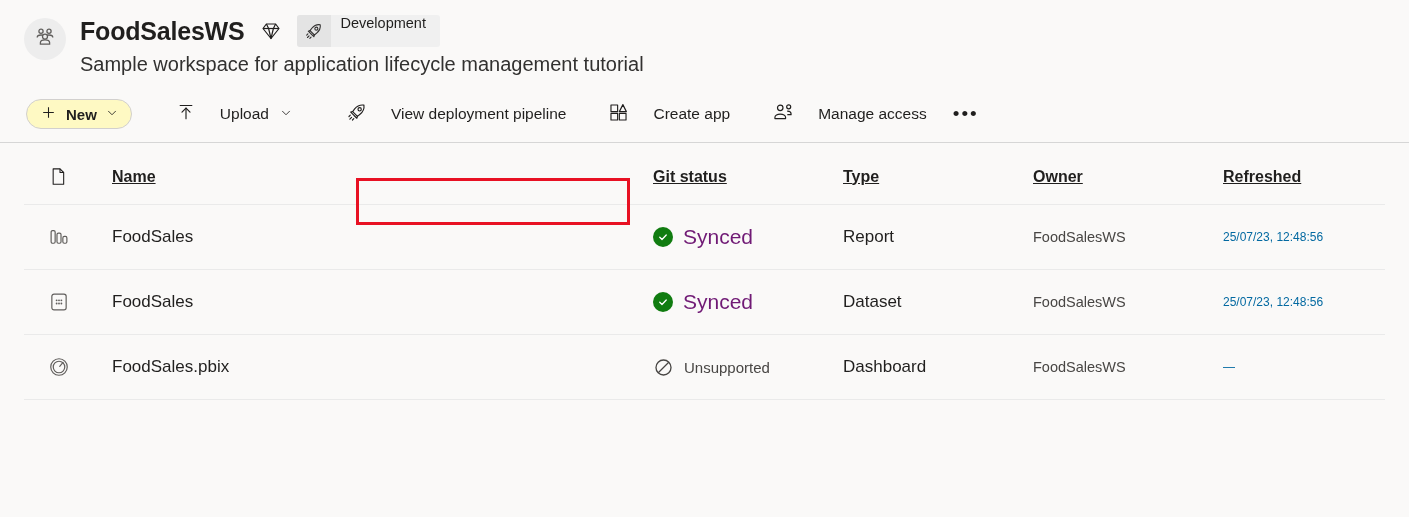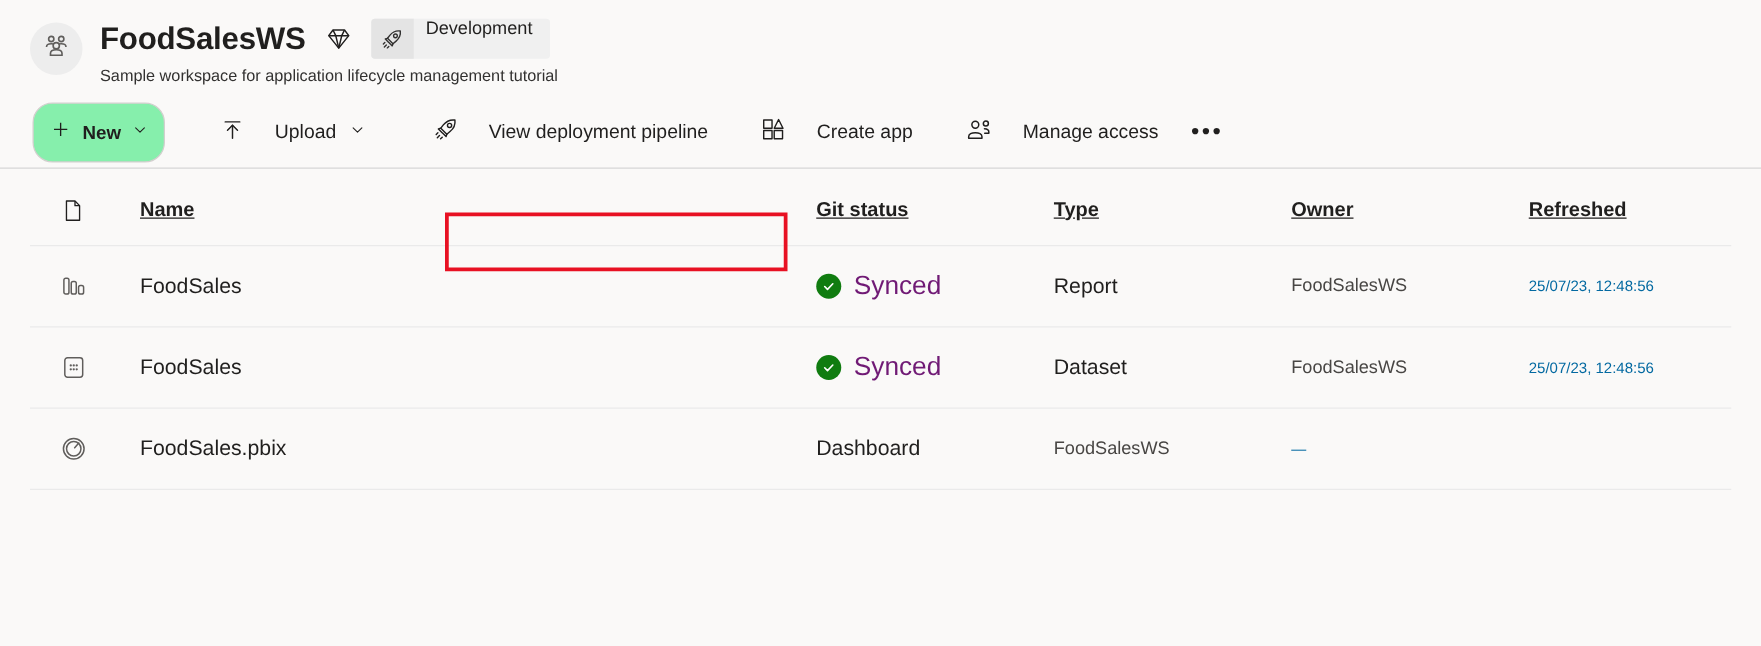--- a/index.html
+++ b/index.html
@@ -70,43 +70,43 @@
     justify-content: center;
     border-radius: 3px 0 0 3px;
   }
   .stage-badge-label {
     font-size: 14.5px;
     color: #201f1e;
     padding-left: 10px;
     white-space: nowrap;
   }
   .ws-subtitle {
-    font-size: 13px;
+    font-size: 20px;
     color: #323130;
     margin-top: 5px;
     white-space: nowrap;
   }
 
   
   .toolbar {
     display: flex;
     align-items: center;
     height: 56px;
     padding-left: 26px;
     margin-top: 10px;
     border-bottom: 1px solid #d6d6d6;
     position: relative;
   }
   .new-button {
     display: flex;
     align-items: center;
-    height: 48px;
+    height: 30px;
     border: 1px solid #d2d0ce;
     border-radius: 16px;
-    background: #86efac;
+    background: #fef9c3;
     padding: 0 13px 0 13px;
     gap: 9px;
     cursor: pointer;
     box-sizing: border-box;
   }
   .new-button-label {
     font-size: 15px;
     font-weight: bold;
     color: #201f1e;
   }
@@ -423,18 +423,27 @@
 
   <div class="grid-row grid-body-row">
     <div class="cell-icon">
       <svg width="22" height="22" viewBox="0 0 24 24" fill="none" stroke="#605e5c" stroke-width="1.3" stroke-linecap="round">
         <circle cx="12" cy="12" r="9.0"></circle>
         <circle cx="12" cy="12" r="6.3"></circle>
         <path d="M12.8 11.2 L16.4 7.0"></path>
       </svg>
     </div>
     <div class="cell-name">FoodSales.pbix</div>
+    <div class="git-cell">
+      <span class="status-circle-unsupported">
+        <svg width="21" height="21" viewBox="0 0 24 24" fill="none" stroke="#484644" stroke-width="1.5">
+          <circle cx="12" cy="12" r="8.6"></circle>
+          <path d="M6.0 18.0 L18.0 6.0"></path>
+        </svg>
+      </span>
+      <span class="git-label-muted">Unsupported</span>
+    </div>
     <div class="cell-type">Dashboard</div>
     <div class="cell-owner">FoodSalesWS</div>
     <div class="cell-refreshed">—</div>
   </div>
 
 </div>
 
 </body></html>

